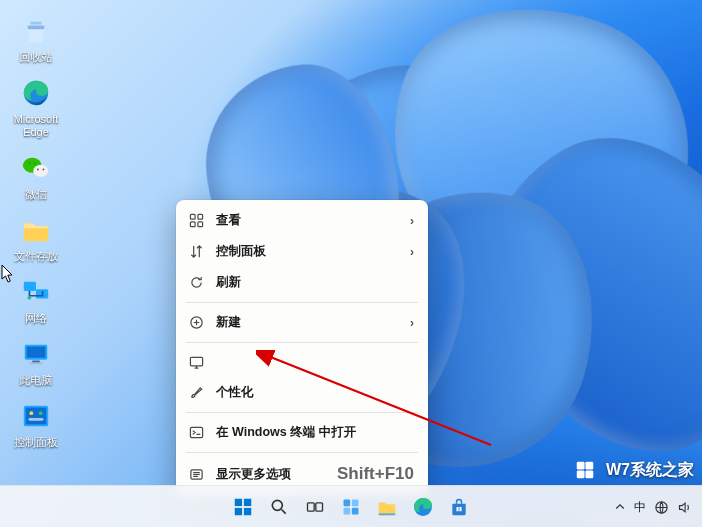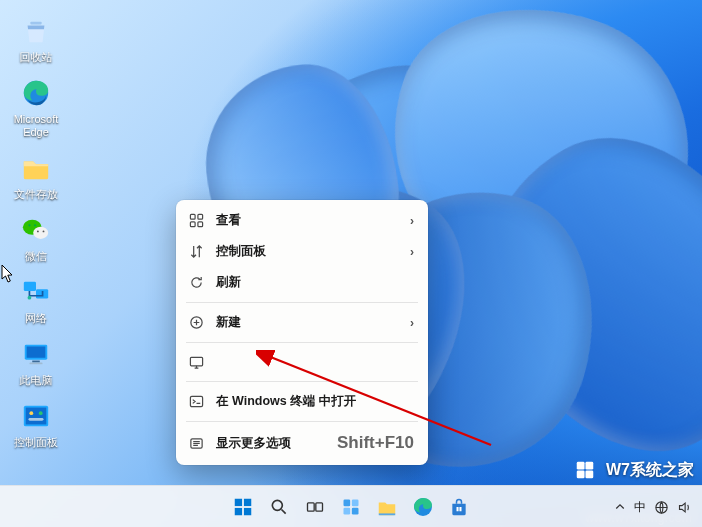--- a/index.html
+++ b/index.html
@@ -90,42 +90,42 @@
             <circle cx="16" cy="16" r="13" fill="#1f8ae0"></circle>
             <path fill="#28c48b" d="M3 16c0-7 6-13 13-13 8 0 13 5 13 10 0 4-3 6-7 6-4 0-6-2-6-5 0-1 .4-2 1-2-3 0-7 2-7 7 0 2 1 4 2 5C6 23 3 20 3 16z"></path>
             <path fill="#0f5fa8" d="M17 29c-4 0-8-2-10-6 2 2 5 3 8 3 7 0 12-4 12-9 0 7-4 12-10 12z"></path>
           </svg>
       </div>
       <div class="lbl">Microsoft Edge</div>
     </div>
     <div class="dicon">
       <div class="box">
         <svg width="30" height="30" viewBox="0 0 32 32">
-            <path fill="#ffd257" d="M3 9h10l3 3h13v14a2 2 0 0 1-2 2H5a2 2 0 0 1-2-2z"></path>
-            <path fill="#ffe49a" d="M3 9h10l3 3h13v2H3z"></path>
-          </svg>
-      </div>
-      <div class="lbl">文件存放</div>
-    </div>
-    <div class="dicon">
-      <div class="box">
-        <svg width="30" height="30" viewBox="0 0 32 32">
             <ellipse cx="12" cy="13" rx="10" ry="8" fill="#2dc100"></ellipse>
             <ellipse cx="21" cy="19" rx="8" ry="6.5" fill="#f2f2f2"></ellipse>
             <circle cx="9" cy="11" r="1.2" fill="#0a4"></circle>
             <circle cx="15" cy="11" r="1.2" fill="#0a4"></circle>
             <circle cx="18" cy="17.5" r="1" fill="#555"></circle>
             <circle cx="24" cy="17.5" r="1" fill="#555"></circle>
           </svg>
       </div>
       <div class="lbl">微信</div>
     </div>
     <div class="dicon">
       <div class="box">
         <svg width="30" height="30" viewBox="0 0 32 32">
+            <path fill="#ffd257" d="M3 9h10l3 3h13v14a2 2 0 0 1-2 2H5a2 2 0 0 1-2-2z"></path>
+            <path fill="#ffe49a" d="M3 9h10l3 3h13v2H3z"></path>
+          </svg>
+      </div>
+      <div class="lbl">文件存放</div>
+    </div>
+    <div class="dicon">
+      <div class="box">
+        <svg width="30" height="30" viewBox="0 0 32 32">
             <rect x="3" y="5" width="13" height="10" rx="1.5" fill="#1fa8ff"></rect>
             <rect x="16" y="13" width="13" height="10" rx="1.5" fill="#1fa8ff"></rect>
             <path stroke="#155aa0" stroke-width="1.8" fill="none" d="M9 15v5h14v-5"></path>
             <circle cx="9" cy="22" r="2" fill="#2b9"></circle>
           </svg>
       </div>
       <div class="lbl">网络</div>
     </div>
     <div class="dicon">
       <div class="box">
@@ -194,20 +194,28 @@
       <span class="mi-more">›</span>
     </div>
     <div class="sep"></div>
     <div class="mi">
       <span class="mi-icon">
           <svg width="15" height="15" viewBox="0 0 16 16" fill="none" stroke="#4a4a4a" stroke-width="1.3">
             <rect x="1.5" y="2.5" width="13" height="9" rx="1"></rect>
             <path d="M6 14h4M8 11.5V14"></path>
           </svg>
         </span>
+    </div>
+    <div class="mi">
+      <span class="mi-icon">
+          <svg width="15" height="15" viewBox="0 0 16 16" fill="none" stroke="#4a4a4a" stroke-width="1.3">
+            <path d="M3 13c0-2 1.5-3 3-3l6-7 1.5 1.5-7 6c0 1.5-1 3-3.5 2.5z"></path>
+          </svg>
+        </span>
+      <span class="mi-lbl">个性化</span>
     </div>
     <div class="sep"></div>
     <div class="mi">
       <span class="mi-icon">
           <svg width="15" height="15" viewBox="0 0 16 16" fill="none" stroke="#4a4a4a" stroke-width="1.3">
             <rect x="1.5" y="2.5" width="13" height="11" rx="1.5"></rect>
             <path d="M4 6l2.5 2L4 10M8 10h4"></path>
           </svg>
         </span>
       <span class="mi-lbl">在 Windows 终端 中打开</span>

